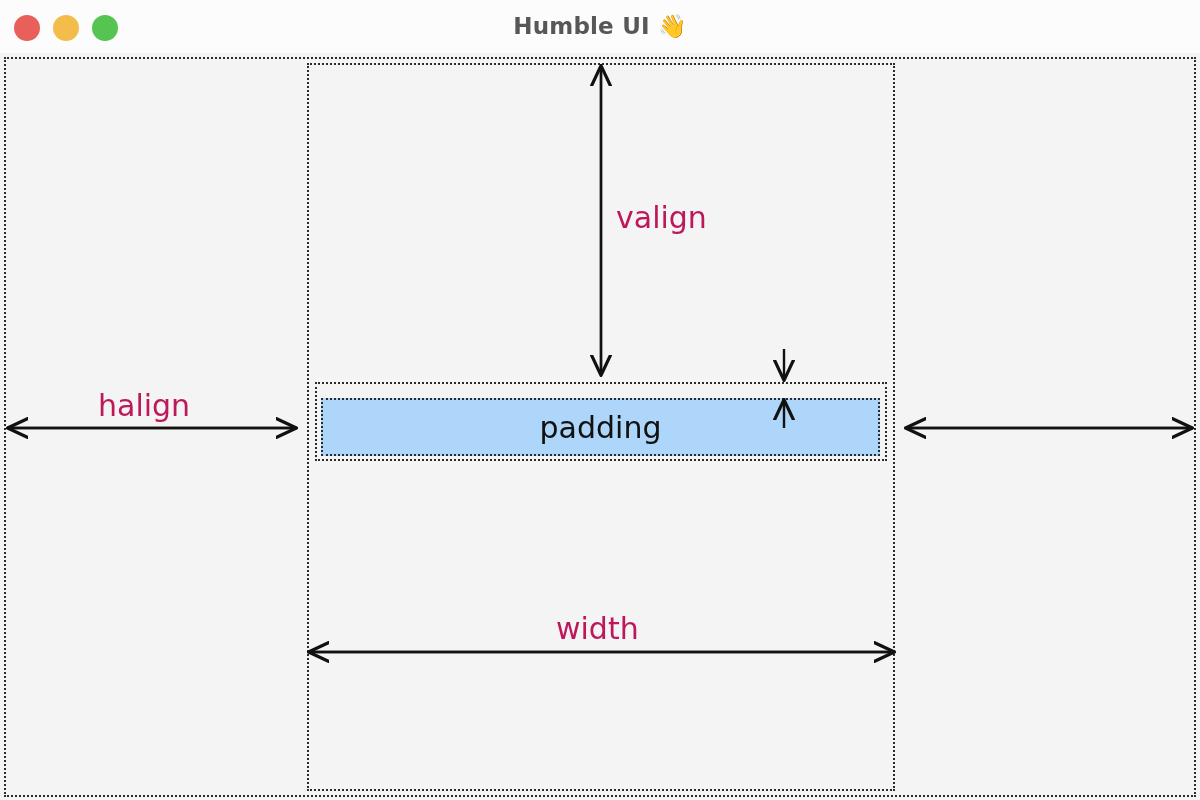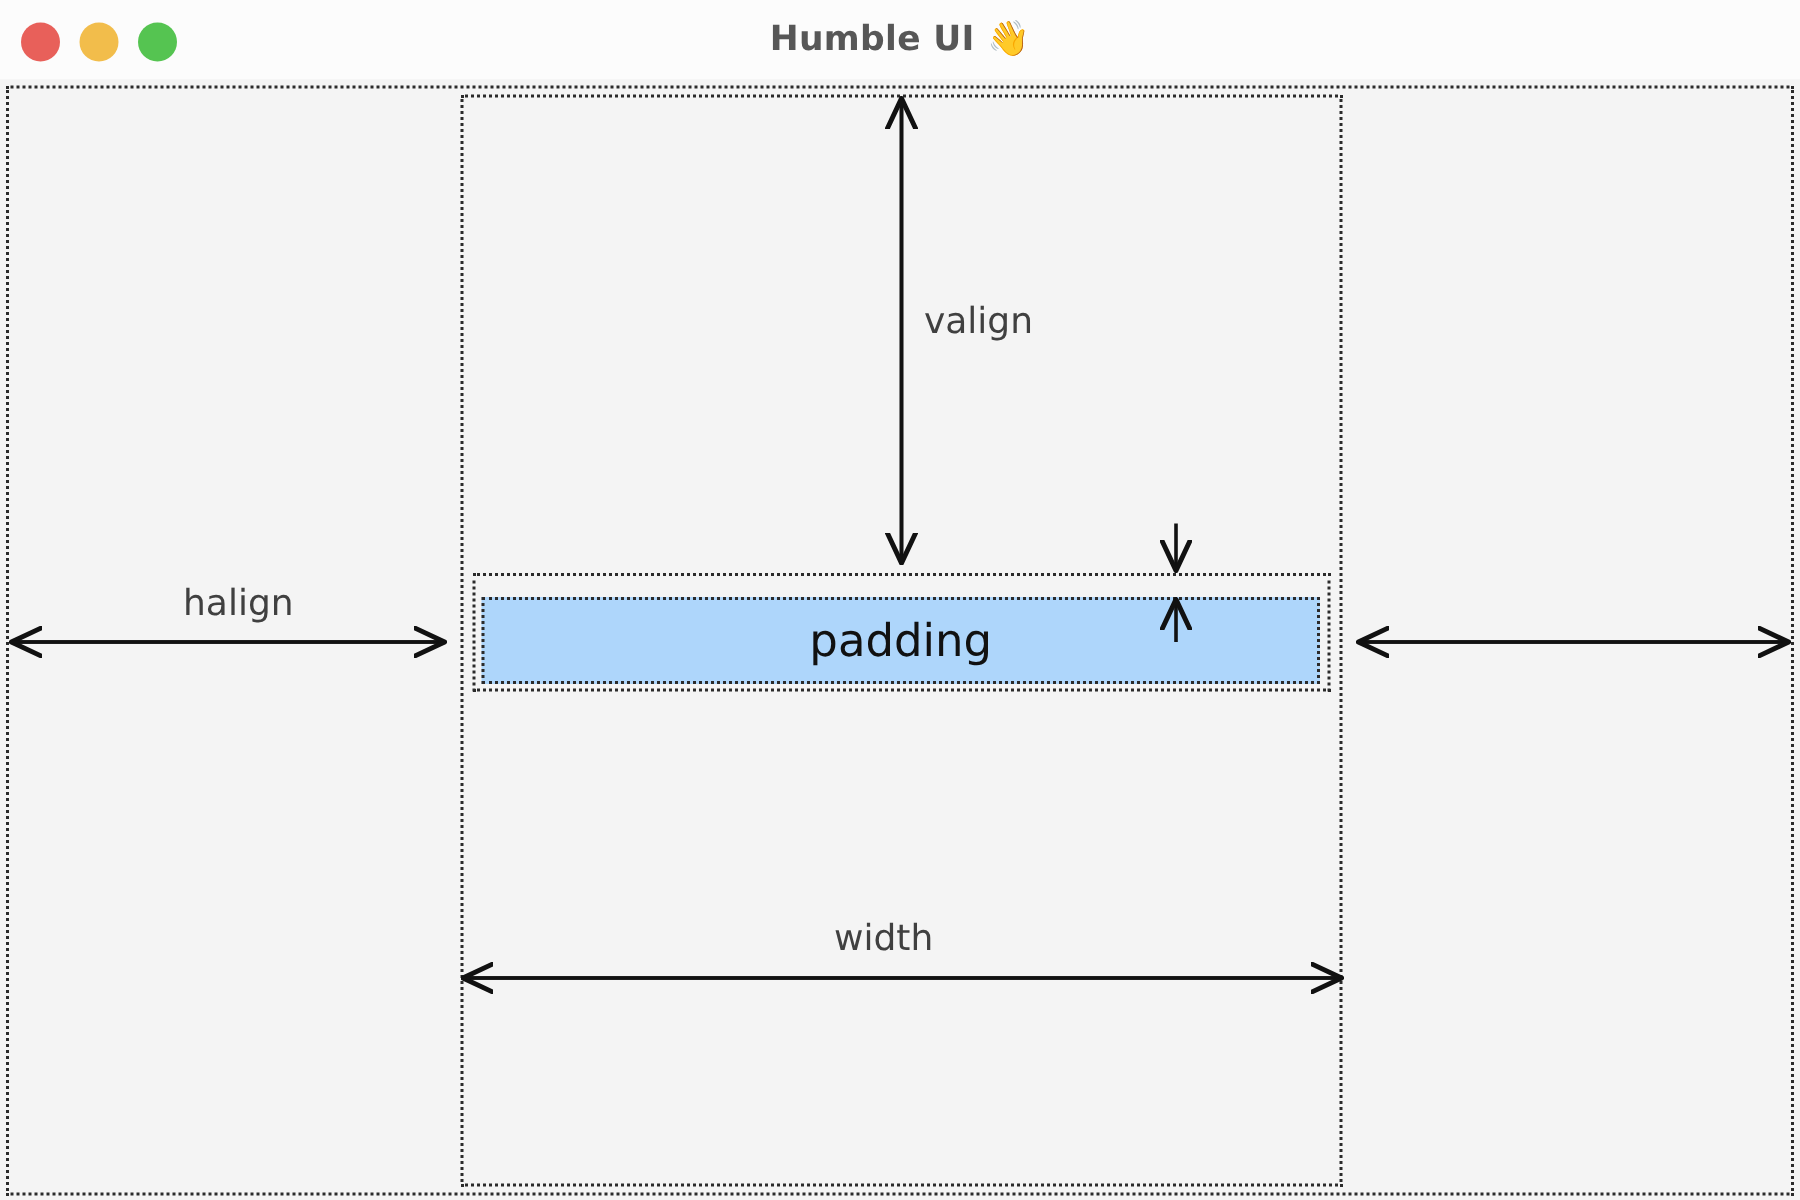--- a/index.html
+++ b/index.html
@@ -121,25 +121,25 @@
     justify-content: center;
     font-family: "DejaVu Sans", sans-serif;
     font-size: 30px;
     color: #111111;
   }
 
   
   .lbl {
     position: absolute;
     font-family: "DejaVu Sans", sans-serif;
-    font-size: 24px;
-    color: #404040;
+    font-size: 30px;
+    color: #be185d;
     white-space: nowrap;
   }
-  .lbl-halign  { left: 98px;  top: 335px; margin-left: 24px; }
+  .lbl-halign  { left: 98px;  top: 335px; }
   .lbl-valign  { left: 616px; top: 147px; }
   .lbl-padding { left: 719px; top: 257px; }
   .lbl-width   { left: 556px; top: 558px; text-align: right; }
 
   
   .arrows {
     position: absolute;
     left: 0;
     top: 0;
     width: 1200px;

